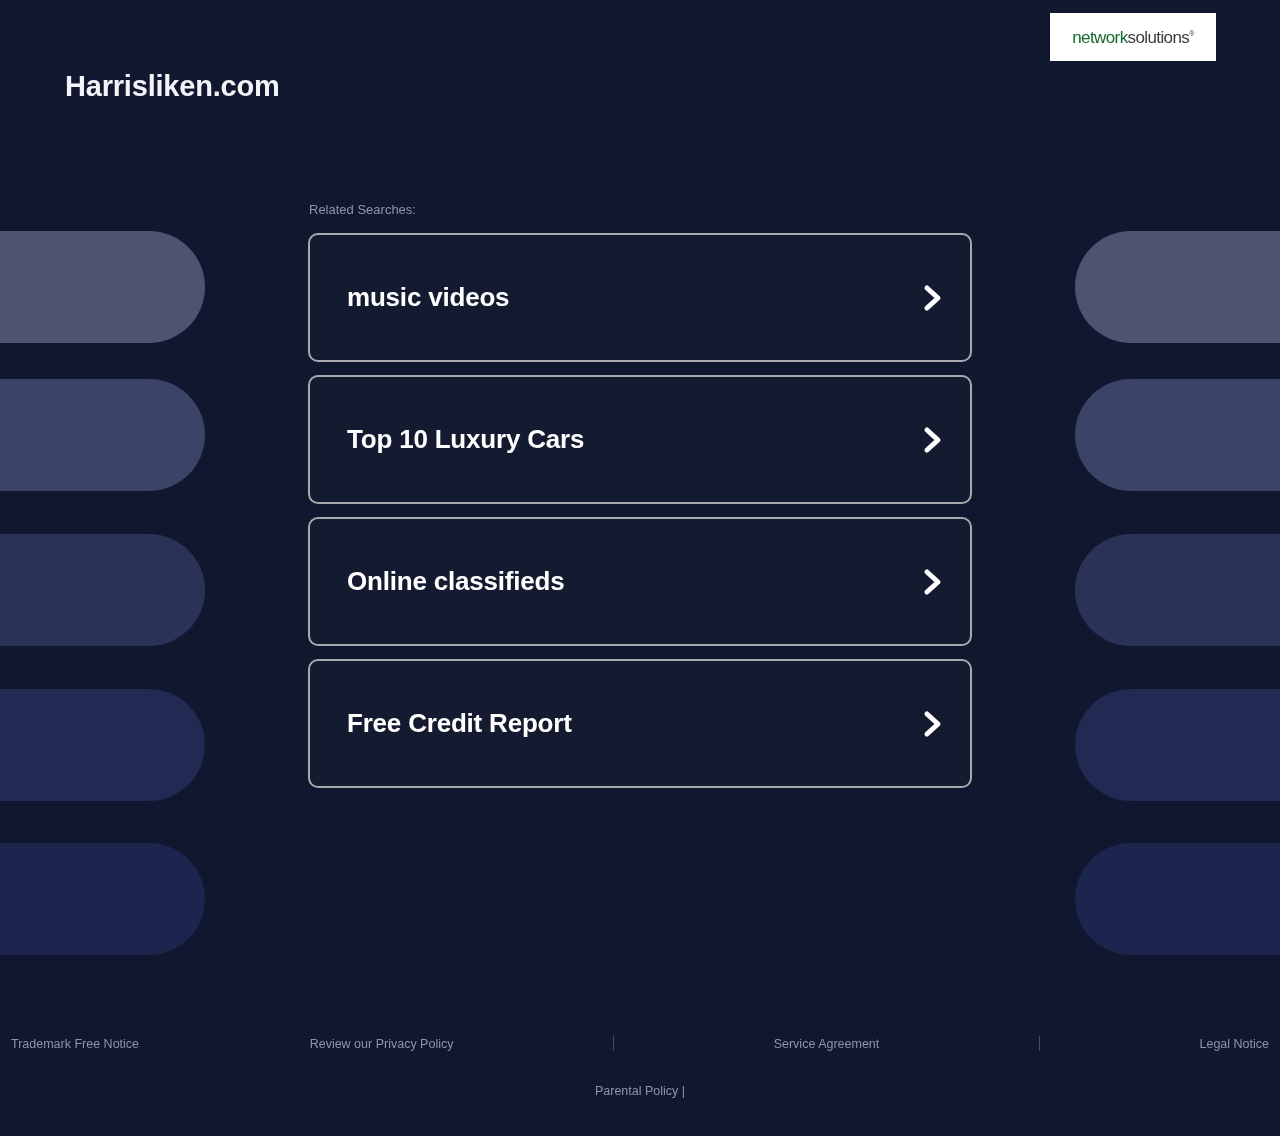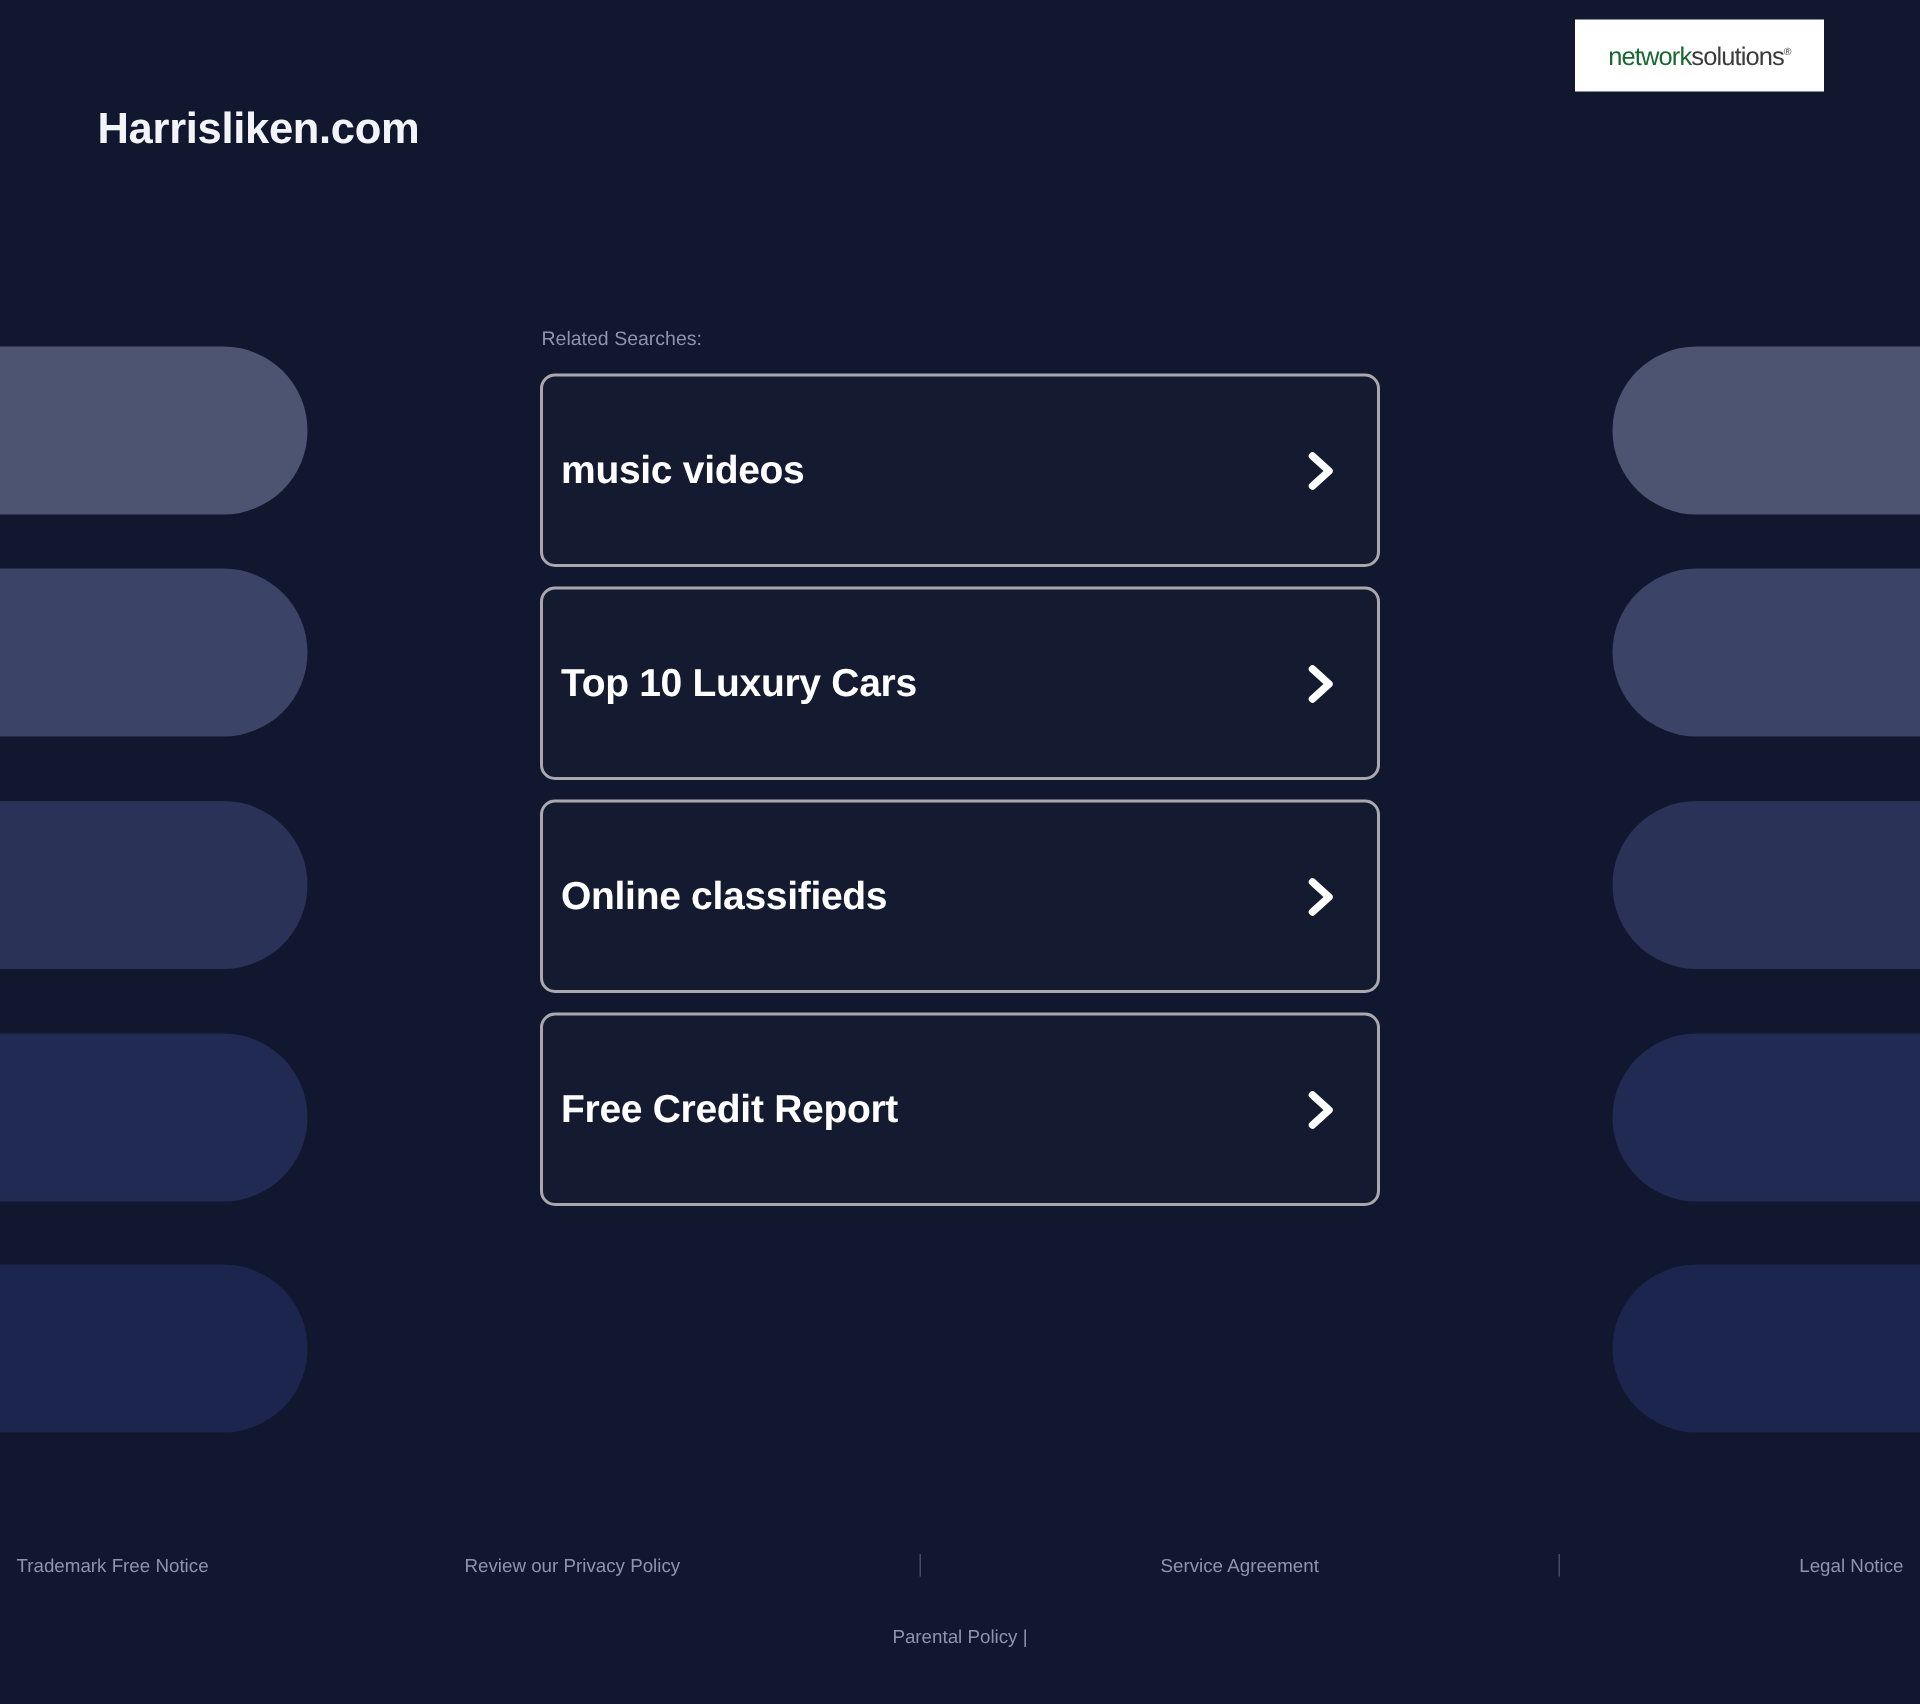--- a/index.html
+++ b/index.html
@@ -110,22 +110,22 @@
     font-size: 12.5px;
     color: #9aa2b8;
     line-height: 22px;
     text-decoration: underline;
     cursor: pointer;
   }
 
   
   .main {
     position: relative;
-    width: 560px;
-    margin: 16px auto;
+    width: 664px;
+    margin: 0 auto;
     padding-top: 62px;
   }
   .related-label {
     font-size: 13px;
     color: #8d94ab;
     margin-bottom: 16px;
     padding-left: 1px;
   }
   .cards {
     display: flex;
@@ -140,21 +140,21 @@
     background: #141a30;
     display: flex;
     align-items: center;
     cursor: pointer;
     box-sizing: border-box;
   }
   .card-label {
     font-size: 26px;
     font-weight: bold;
     color: #ffffff;
-    padding-left: 12px;
+    padding-left: 37px;
     letter-spacing: -0.2px;
   }
   .chevron {
     position: absolute;
     right: 24px;
     top: 50%;
     transform: translateY(-50%);
     width: 26px;
     height: 30px;
     display: block;

